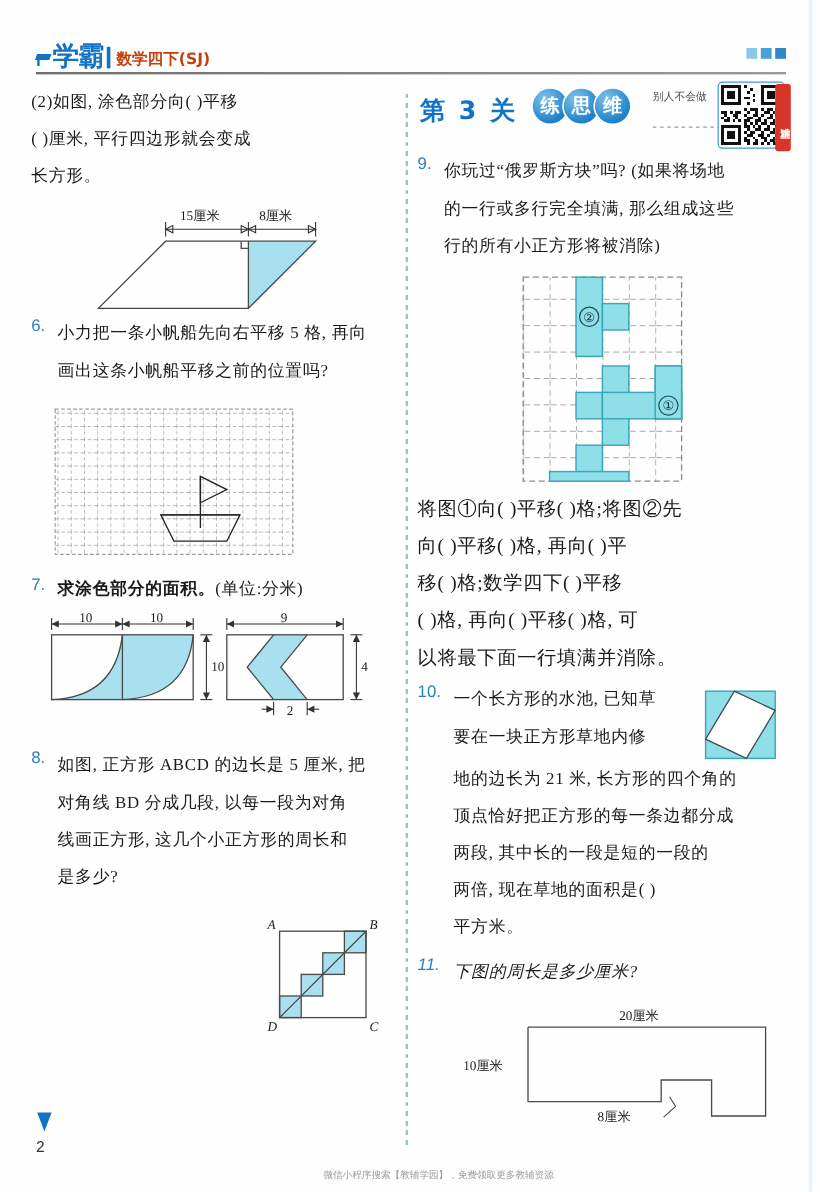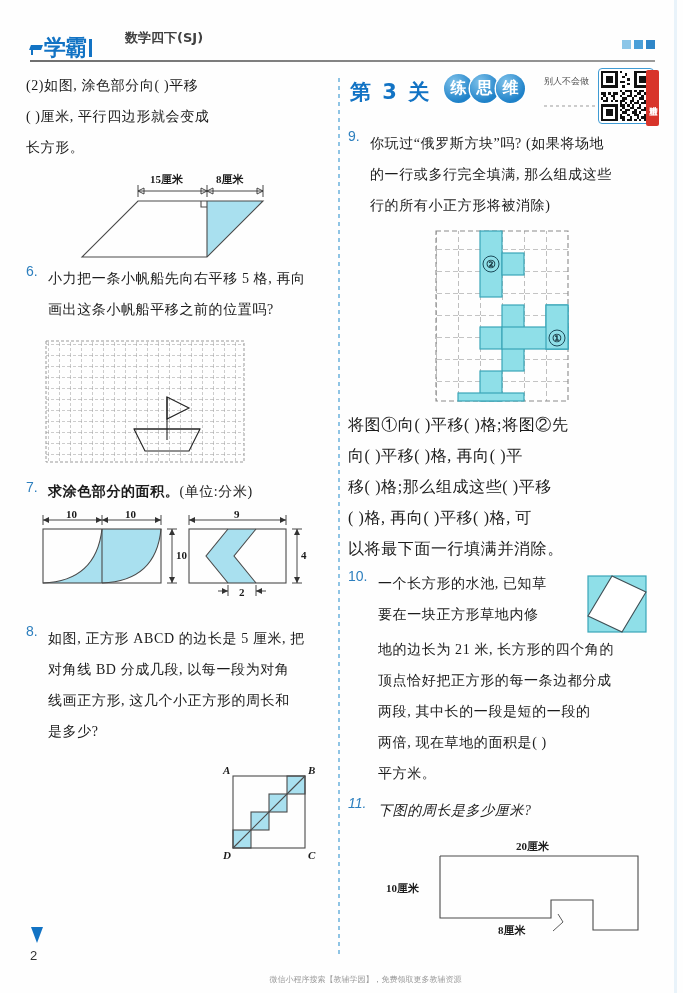--- a/index.html
+++ b/index.html
@@ -31,21 +31,21 @@
     background:#1273c4;
   }
   .logo-text {
     font-family:"DejaVu Sans", sans-serif;
     font-weight:bold; font-size:22px; color:#1273c4;
     letter-spacing:-1px; line-height:1;
   }
   .logo-bar { width:3px; height:18px; background:#1273c4; margin:0 5px 1px 3px; }
   .hdr-sub {
     font-family:"DejaVu Sans", sans-serif;
-    font-size:13px; font-weight:bold; color:#404040; padding-bottom:12px;margin-left:28px;
+    font-size:13px; font-weight:bold; color:#c2410c; padding-bottom:1px;
   }
   .hdr-rule {
     position:absolute; left:30px; top:60px; width:625px; height:2px;
     background:linear-gradient(to right,#6f6f6f,#9a9a9a);
   }
   .hdr-squares { position:absolute; right:28px; top:40px; display:flex; gap:3px; }
   .hdr-squares i { width:9px; height:9px; background:#4a9fd8; display:block; }
   .hdr-squares i:nth-child(1){ background:#8cc6e8; }
   .hdr-squares i:nth-child(3){ background:#2f86c8; }
 
@@ -107,21 +107,21 @@
   }
   .qr-box .qr { width:100%; height:100%; }
   .qr-side {
     position:absolute; right:-1px; top:0px; width:13px; height:56px;
     background:#d8342a; color:#fff; font-size:8.5px; line-height:10px;
     writing-mode:vertical-rl; text-align:center; padding-top:3px;
     font-family:"DejaVu Sans", sans-serif; border-radius:2px;
   }
 
   
-  .fig { position:relative;font-weight:bold; }
+  .fig { position:relative; }
   svg { display:block; overflow:visible; }
   .shade { fill:#a9e0ef; }
   .ln { stroke:#4a4a4a; stroke-width:1.1; fill:none; }
   .lnk { stroke:#222; stroke-width:1.1; fill:none; }
   .dim { stroke:#333; stroke-width:0.9; fill:none; }
   .lbl {
     font-family:"Liberation Serif", serif; font-size:11px; fill:#1b1b1b;
   }
   .lbli {
     font-family:"Liberation Serif", serif; font-size:11px; fill:#1b1b1b;
@@ -505,21 +505,21 @@
         <g>
           <rect x="132" y="144" width="22" height="30" fill="#8fdfe8" stroke="#3aa6b8" stroke-width="1.2"></rect>
           <rect x="110" y="166" width="66" height="8" fill="#8fdfe8" stroke="#3aa6b8" stroke-width="1.2"></rect>
         </g>
       </svg>
     </div>
 
     <div class="plain" style="margin-top:2px;">
       <div>将图①向(        )平移(        )格;将图②先</div>
       <div>向(        )平移(        )格, 再向(        )平</div>
-      <div>移(        )格;那么组成这些(        )平移</div>
+      <div>移(        )格;数学四下(        )平移</div>
       <div>(        )格, 再向(        )平移(        )格, 可</div>
       <div>以将最下面一行填满并消除。</div>
     </div>
 
     <div class="q" style="margin-top:4px;">
       <div class="qnum" style="width:26px;">10.</div>
 
       <div style="float:right;width:76px;height:60px;margin:6px 0 0 6px;">
         <svg width="76" height="60" viewBox="0 0 76 60">
           <rect x="6" y="2" width="58" height="56" fill="#8fdfe8" stroke="#3aa6b8" stroke-width="1.2"></rect>

